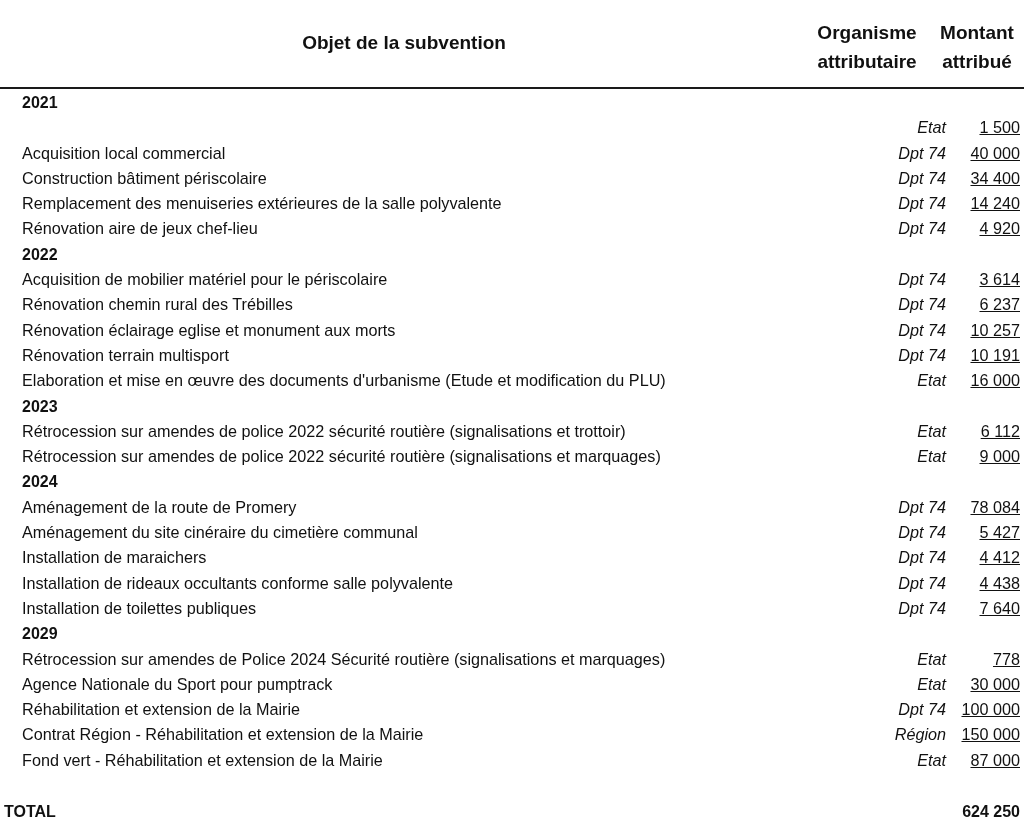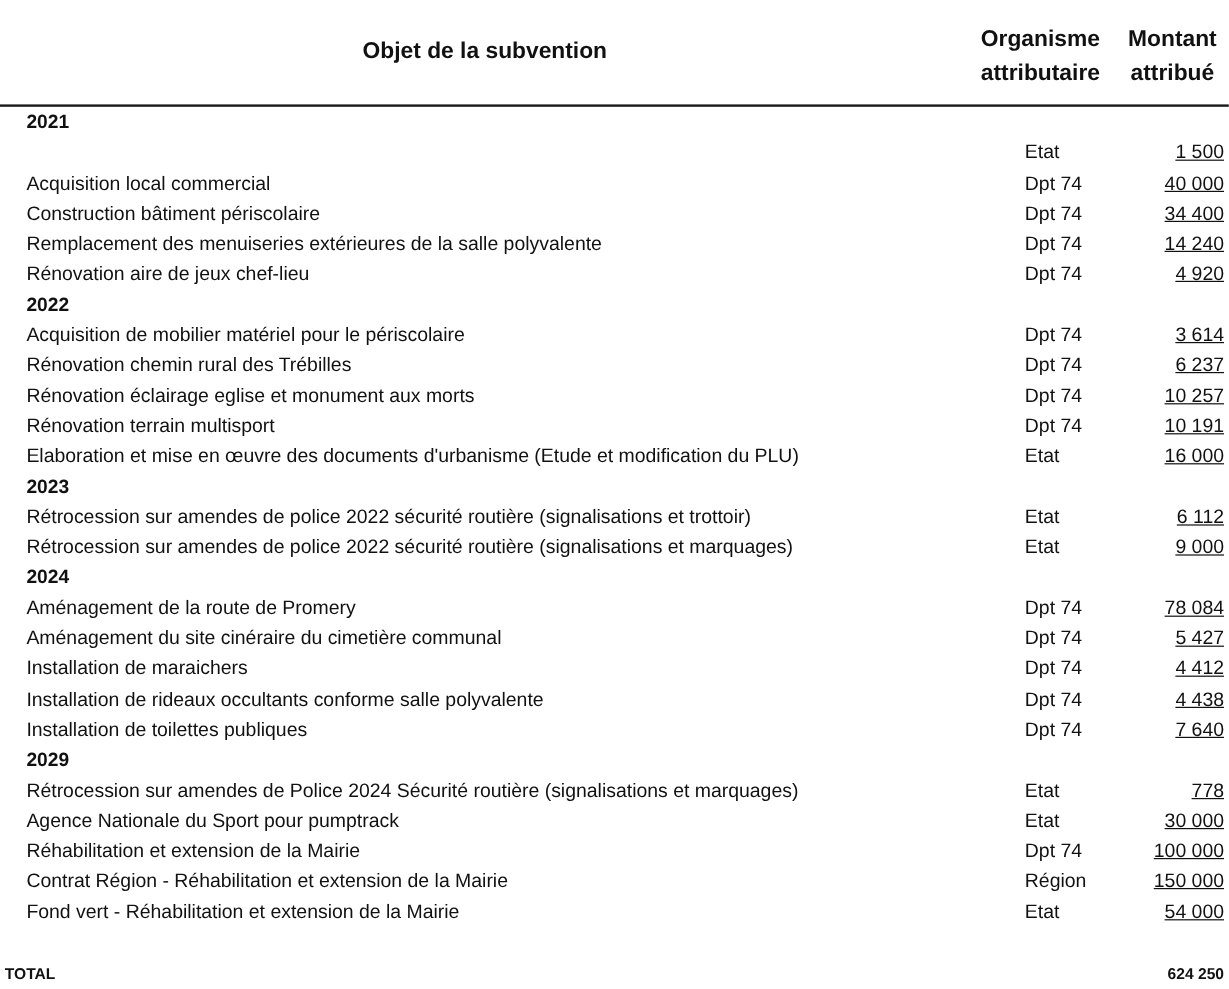--- a/index.html
+++ b/index.html
@@ -7,24 +7,24 @@
          font-family: "Liberation Sans", "DejaVu Sans", sans-serif; }
   .sheet { position: relative; width: 1024px; height: 824px; }
   .hdr { position: absolute; top: 0; left: 0; width: 1024px; height: 88px; font-weight: bold; font-size: 19px; }
   .hdr .col-obj { position: absolute; left: 0; width: 808px; top: 32px; text-align: center; }
   .hdr .col-org { position: absolute; left: 806px; width: 122px; top: 18px; text-align: center; line-height: 29px; }
   .hdr .col-amt { position: absolute; left: 930px; width: 94px; top: 18px; text-align: center; line-height: 29px; }
   .hdr-rule { position: absolute; left: 0; top: 87px; width: 1024px; height: 2px; background: #1a1a1a; }
   .rows { position: absolute; top: 90px; left: 0; width: 1024px; }
   .row { position: relative; height: 25.3px; line-height: 25.3px; font-size: 16.2px; white-space: nowrap; margin-left: 18px; }
   .row .obj { position: absolute; left: 4px; }
-  .row .org { position: absolute; left: 836px; width: 122px; text-align: left; }
+  .row .org { position: absolute; left: 806px; width: 122px; text-align: right; font-style: italic; }
   .row .amt { position: absolute; right: 4px; text-align: center; text-decoration: underline; }
   .row.year .obj { font-weight: bold; font-size: 16px; }
-  .total { position: absolute; top: 799px; left: 0; width: 1024px; height: 25px; line-height: 25px; font-weight: bold; font-size: 13px; }
+  .total { position: absolute; top: 799px; left: 0; width: 1024px; height: 25px; line-height: 25px; font-weight: bold; font-size: 16px; }
   .total .obj { position: absolute; left: 4px; }
   .total .amt { position: absolute; right: 4px; }
 </style>
 </head>
 <body>
 
 <div class="sheet">
   <div class="hdr">
     <div class="col-obj">Objet de la subvention</div>
     <div class="col-org">
@@ -154,21 +154,21 @@
         <span class="amt">100 000</span>
       </div>
       <div class="row">
         <span class="obj">Contrat Région - Réhabilitation et extension de la Mairie</span>
         <span class="org">Région</span>
         <span class="amt">150 000</span>
       </div>
       <div class="row">
         <span class="obj">Fond vert - Réhabilitation et extension de la Mairie</span>
         <span class="org">Etat</span>
-        <span class="amt">54 000</span>
+        <span class="amt">87 000</span>
       </div>
     </div>
 
   <div class="total">
     <span class="obj">TOTAL</span>
     <span class="amt">624 250</span>
   </div>
 </div>
 
 </body></html>

